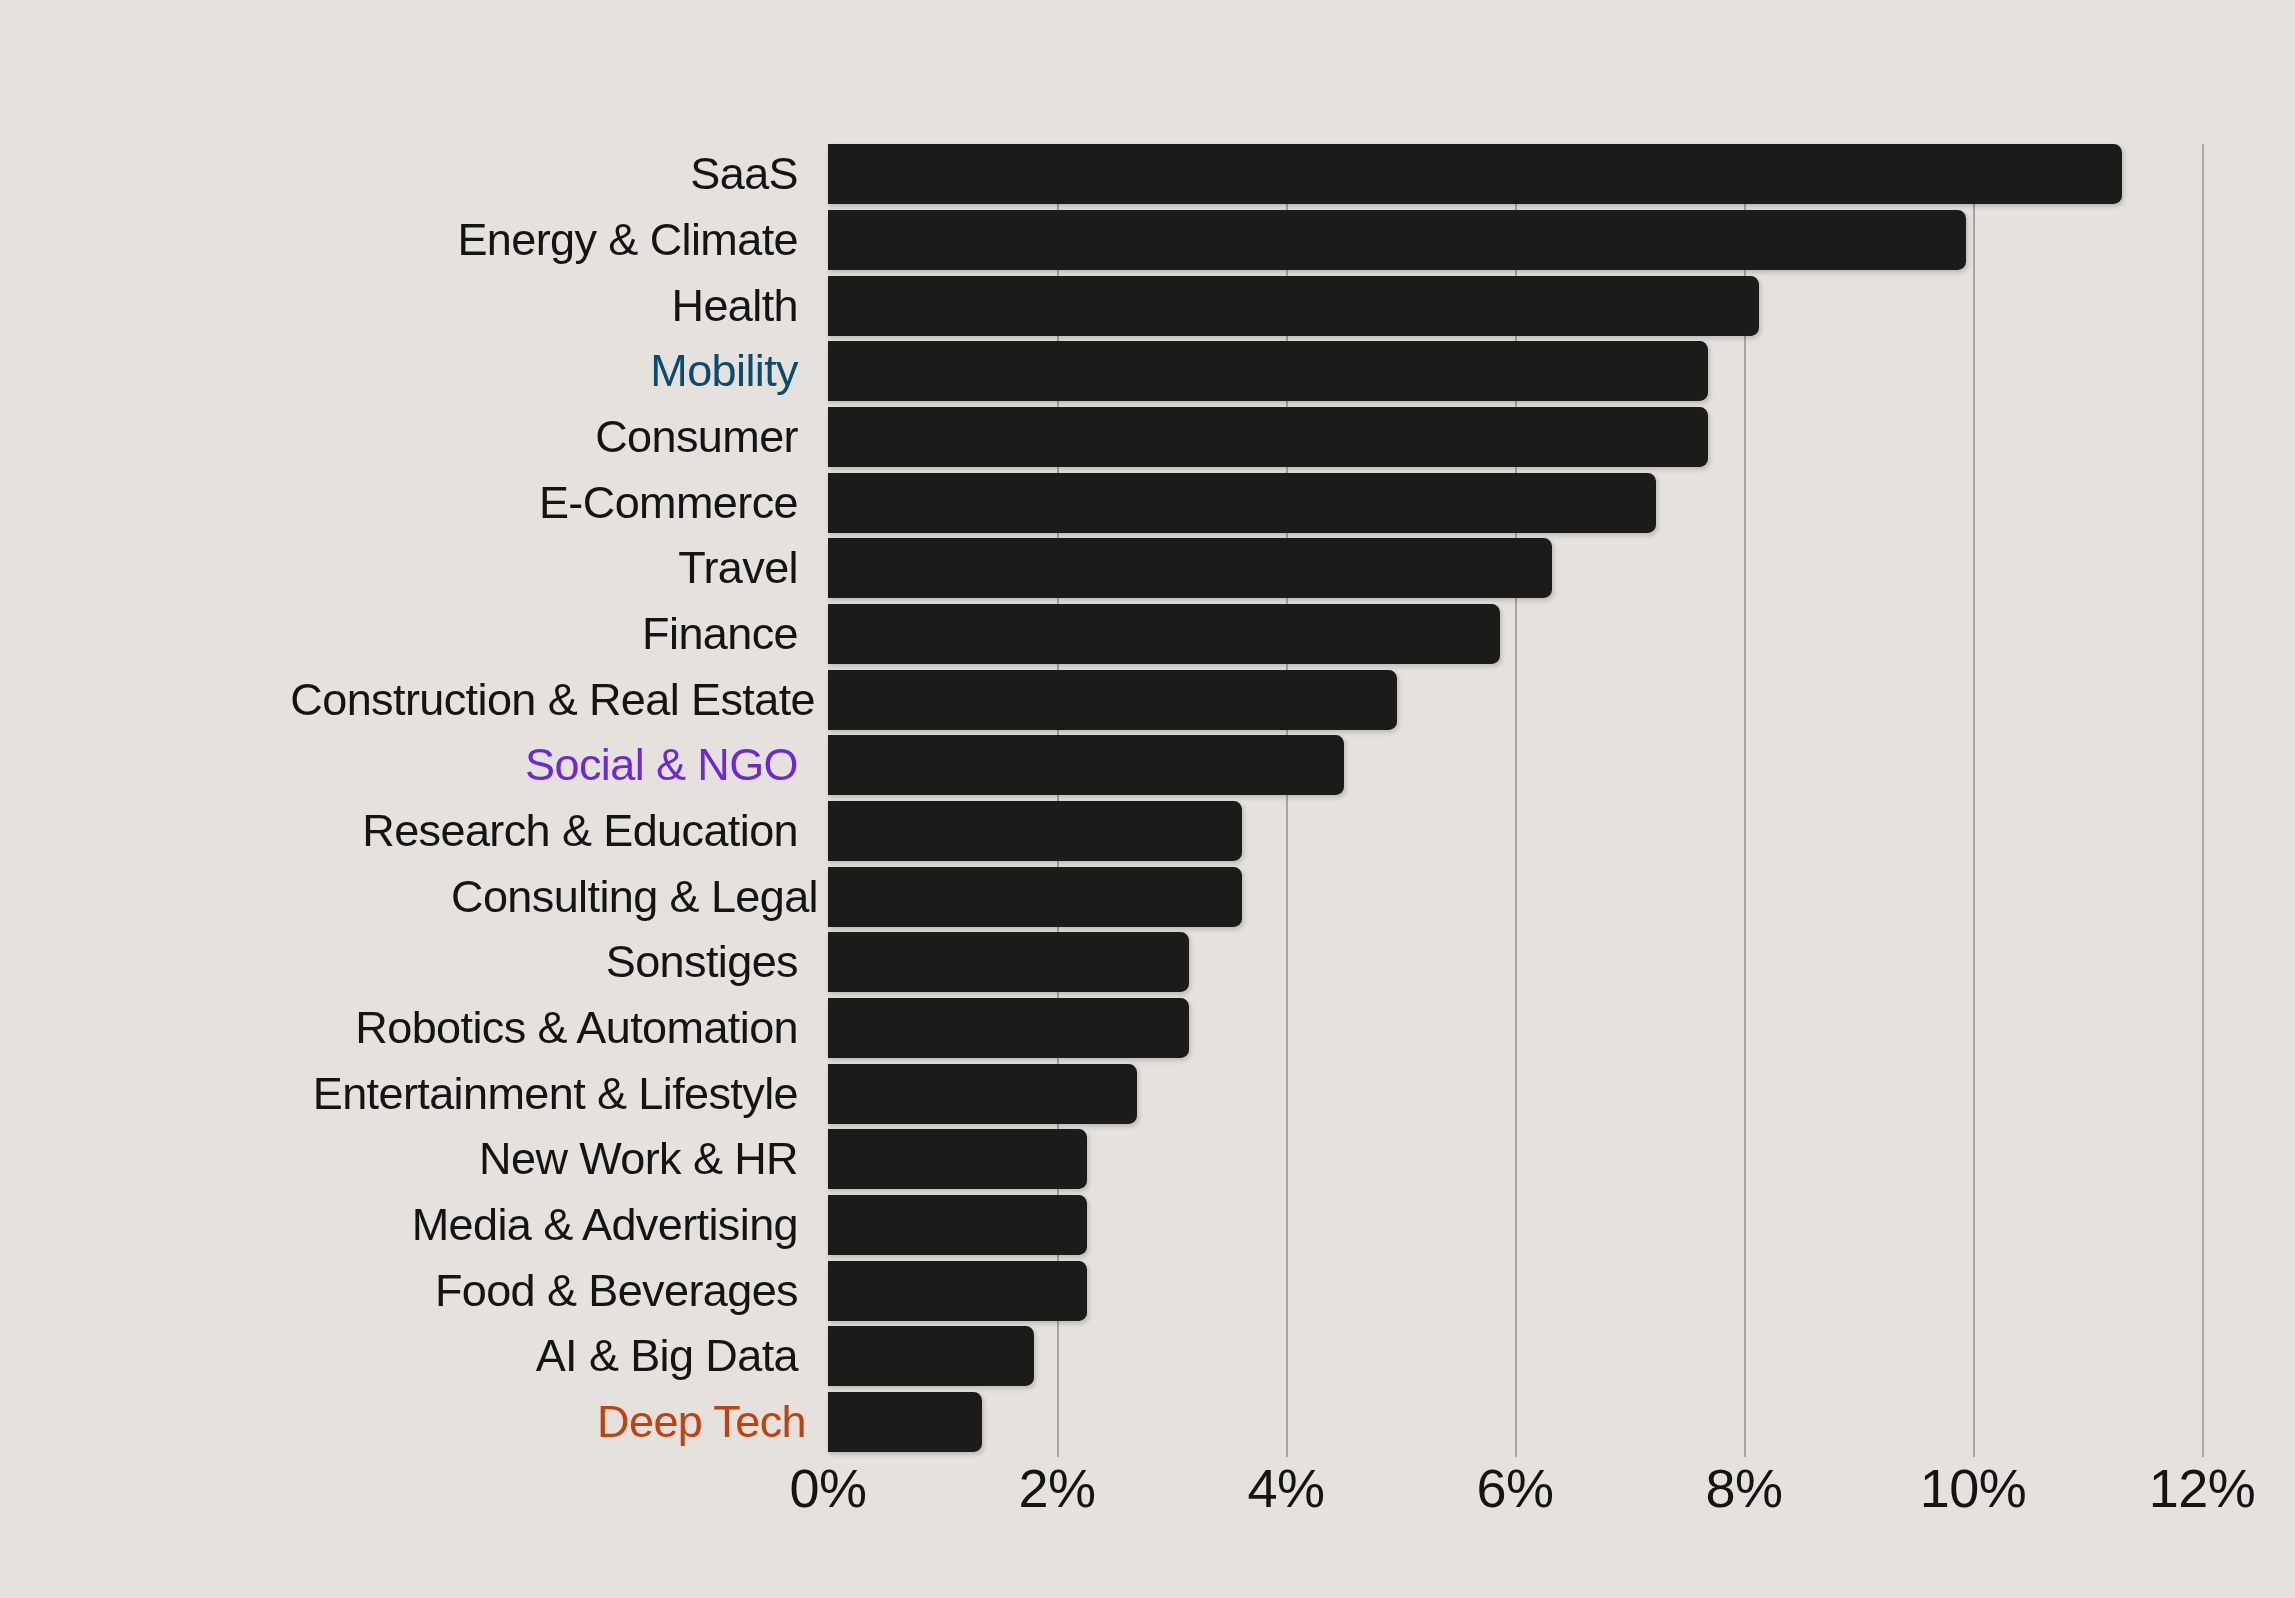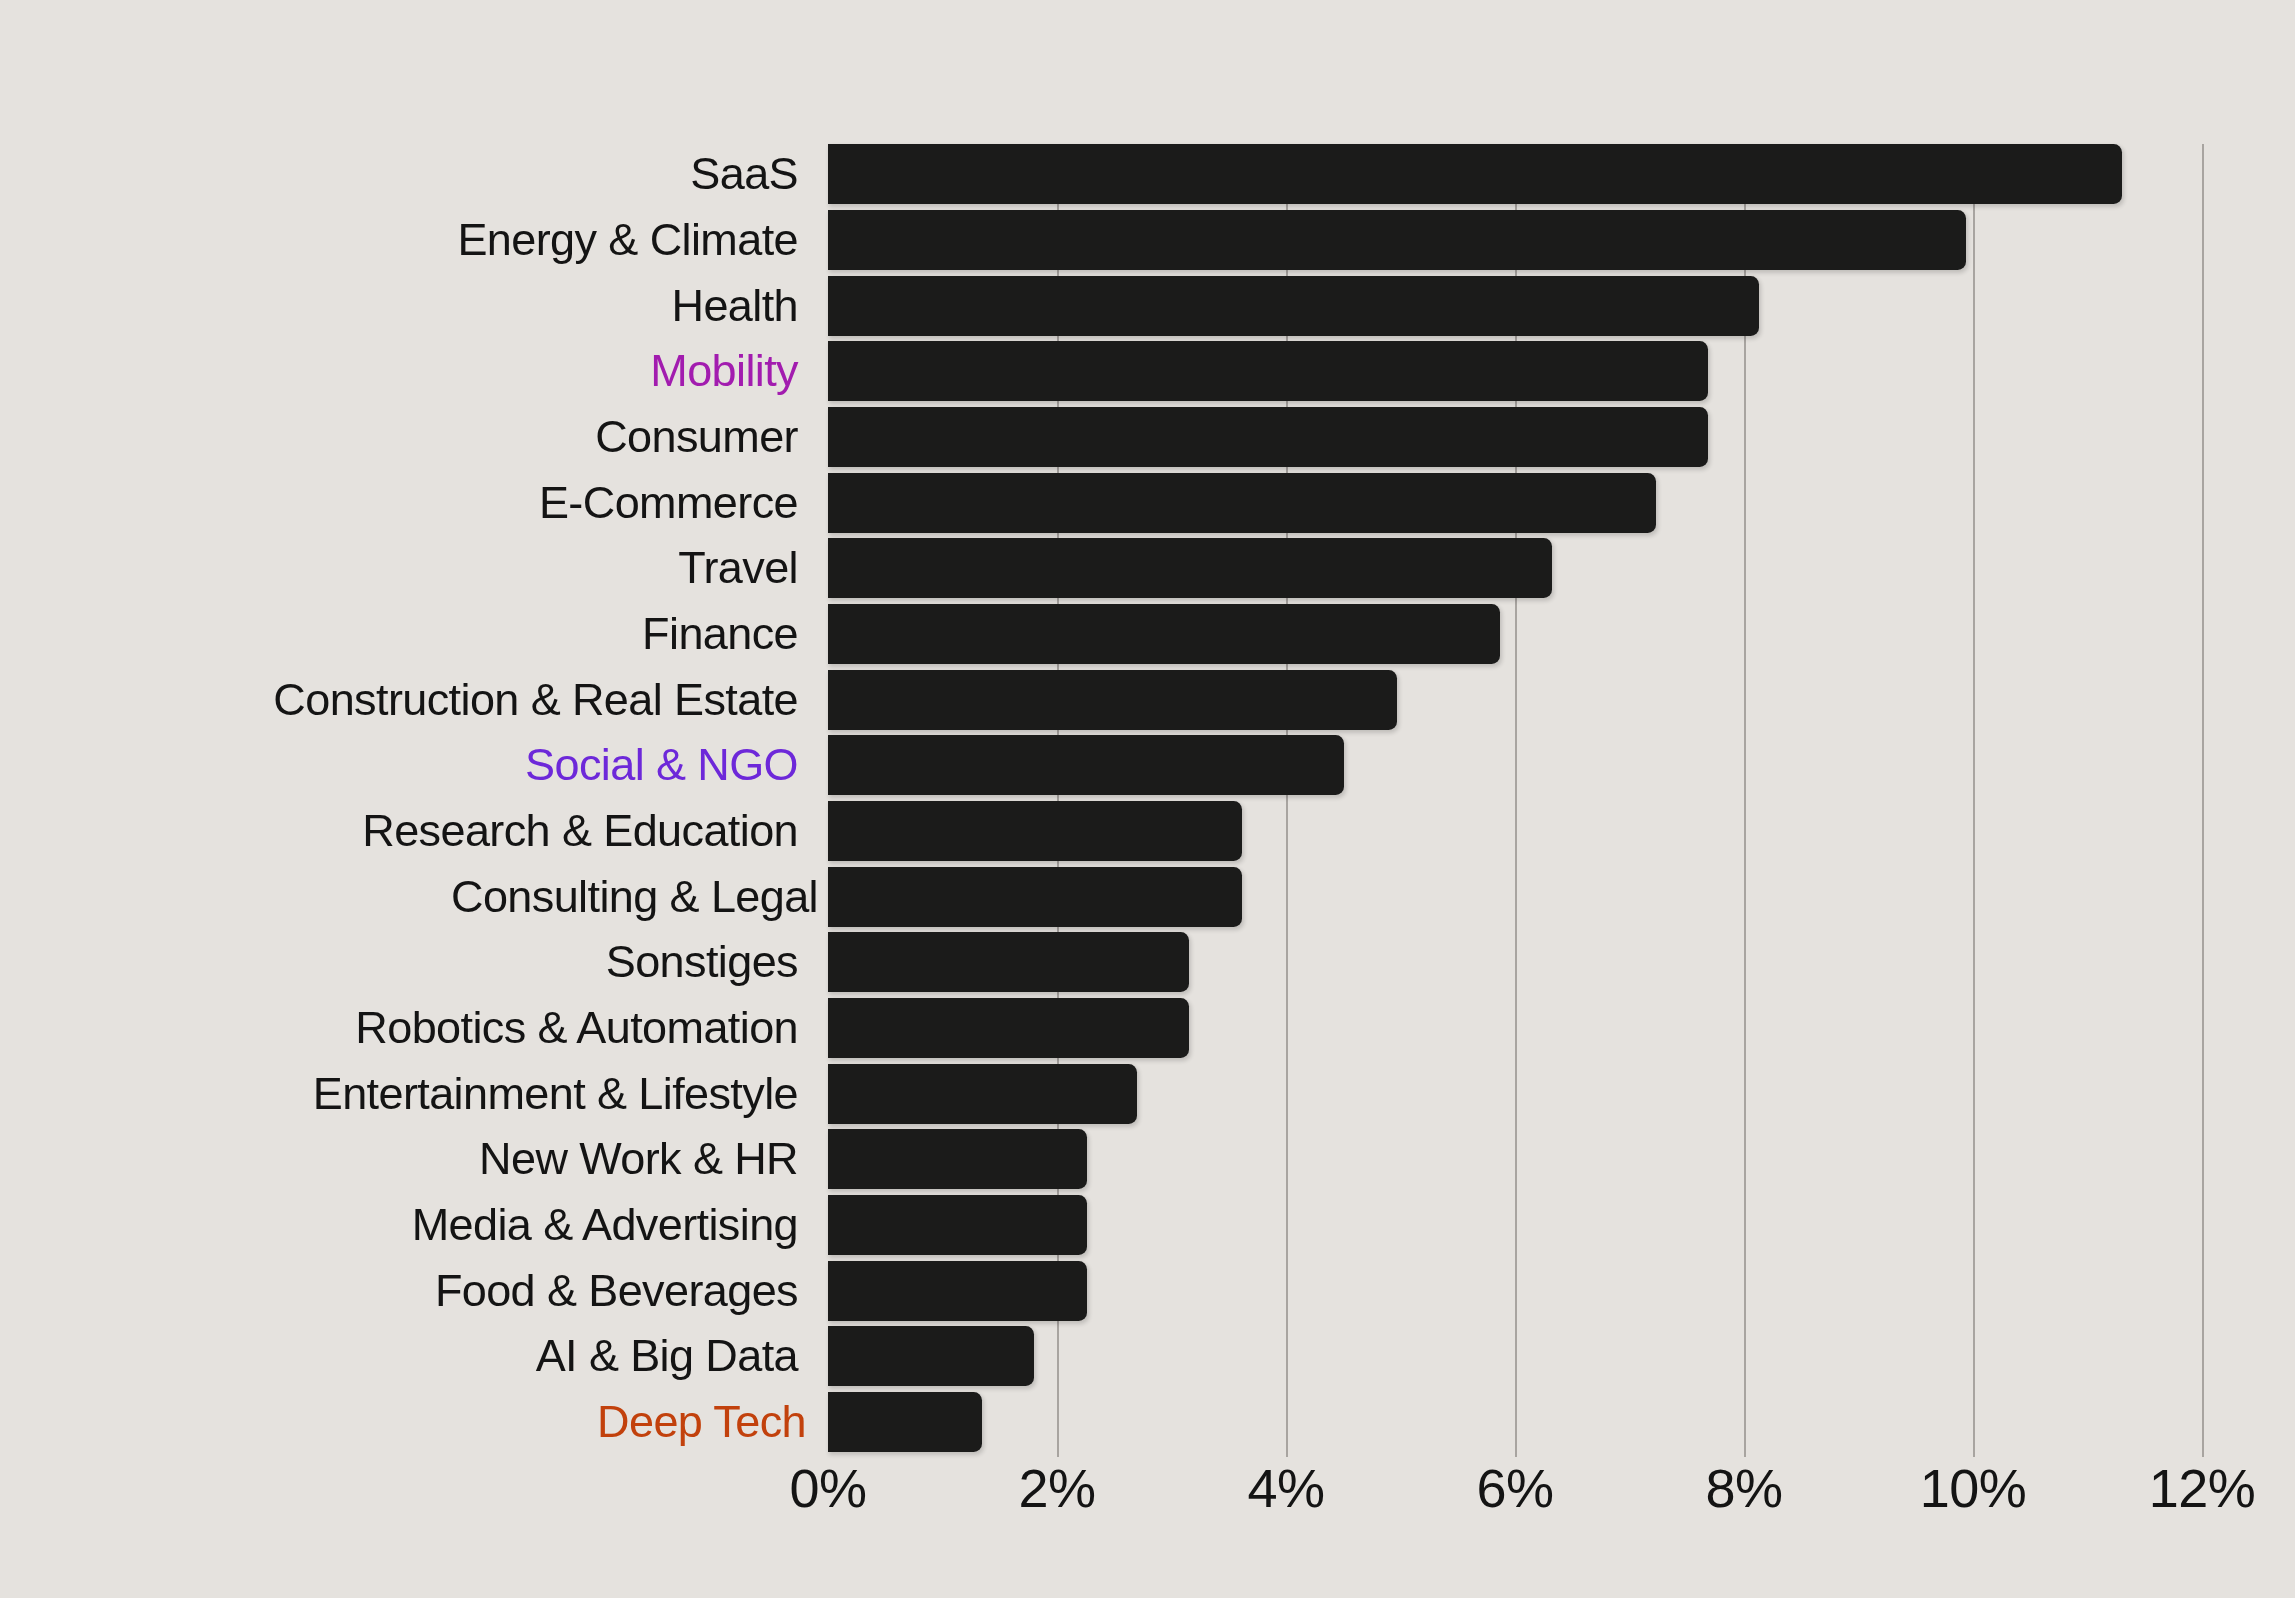--- a/index.html
+++ b/index.html
@@ -86,26 +86,26 @@
       <div class="bar" style="top: 1129px; left: 828px; width: 259px; background: rgb(27, 27, 26);"></div>
       <div class="bar" style="top: 1195px; left: 828px; width: 259px; background: rgb(27, 27, 26);"></div>
       <div class="bar" style="top: 1261px; left: 828px; width: 259px; background: rgb(27, 27, 26);"></div>
       <div class="bar" style="top: 1326px; left: 828px; width: 206px; background: rgb(27, 27, 26);"></div>
       <div class="bar" style="top: 1392px; left: 828px; width: 154px; background: rgb(27, 27, 26);"></div>
     </div>
   <div id="catlabels">
       <div class="category-label" style="top: 144px; color: rgb(20, 20, 20);">SaaS</div>
       <div class="category-label" style="top: 210px; color: rgb(20, 20, 20); text-align: right;">Energy &amp; Climate</div>
       <div class="category-label" style="top: 276px; color: rgb(20, 20, 20);">Health</div>
-      <div class="category-label" style="top: 341px; color: #a21caf;">Mobility</div>
+      <div class="category-label" style="top: 341px; color: #0c4a6e;">Mobility</div>
       <div class="category-label" style="top: 407px; color: rgb(20, 20, 20);">Consumer</div>
       <div class="category-label" style="top: 473px; color: rgb(20, 20, 20);">E-Commerce</div>
       <div class="category-label" style="top: 538px; color: rgb(20, 20, 20);">Travel</div>
       <div class="category-label" style="top: 604px; color: rgb(20, 20, 20);">Finance</div>
-      <div class="category-label" style="top: 670px; color: rgb(20, 20, 20);">Construction &amp; Real Estate</div>
+      <div class="category-label" style="top: 670px; color: rgb(20, 20, 20); padding-left: 17px;">Construction &amp; Real Estate</div>
       <div class="category-label" style="top: 735px; color: #6d28d9;">Social &amp; NGO</div>
       <div class="category-label" style="top: 801px; color: rgb(20, 20, 20);">Research &amp; Education</div>
       <div class="category-label" style="top: 867px; color: rgb(20, 20, 20); padding-left: 20px;">Consulting &amp; Legal</div>
       <div class="category-label" style="top: 932px; color: rgb(20, 20, 20);">Sonstiges</div>
       <div class="category-label" style="top: 998px; color: rgb(20, 20, 20);">Robotics &amp; Automation</div>
       <div class="category-label" style="top: 1064px; color: rgb(20, 20, 20);">Entertainment &amp; Lifestyle</div>
       <div class="category-label" style="top: 1129px; color: rgb(20, 20, 20);">New Work &amp; HR</div>
       <div class="category-label" style="top: 1195px; color: rgb(20, 20, 20);">Media &amp; Advertising</div>
       <div class="category-label" style="top: 1261px; color: rgb(20, 20, 20);">Food &amp; Beverages</div>
       <div class="category-label" style="top: 1326px; color: rgb(20, 20, 20);">AI &amp; Big Data</div>

